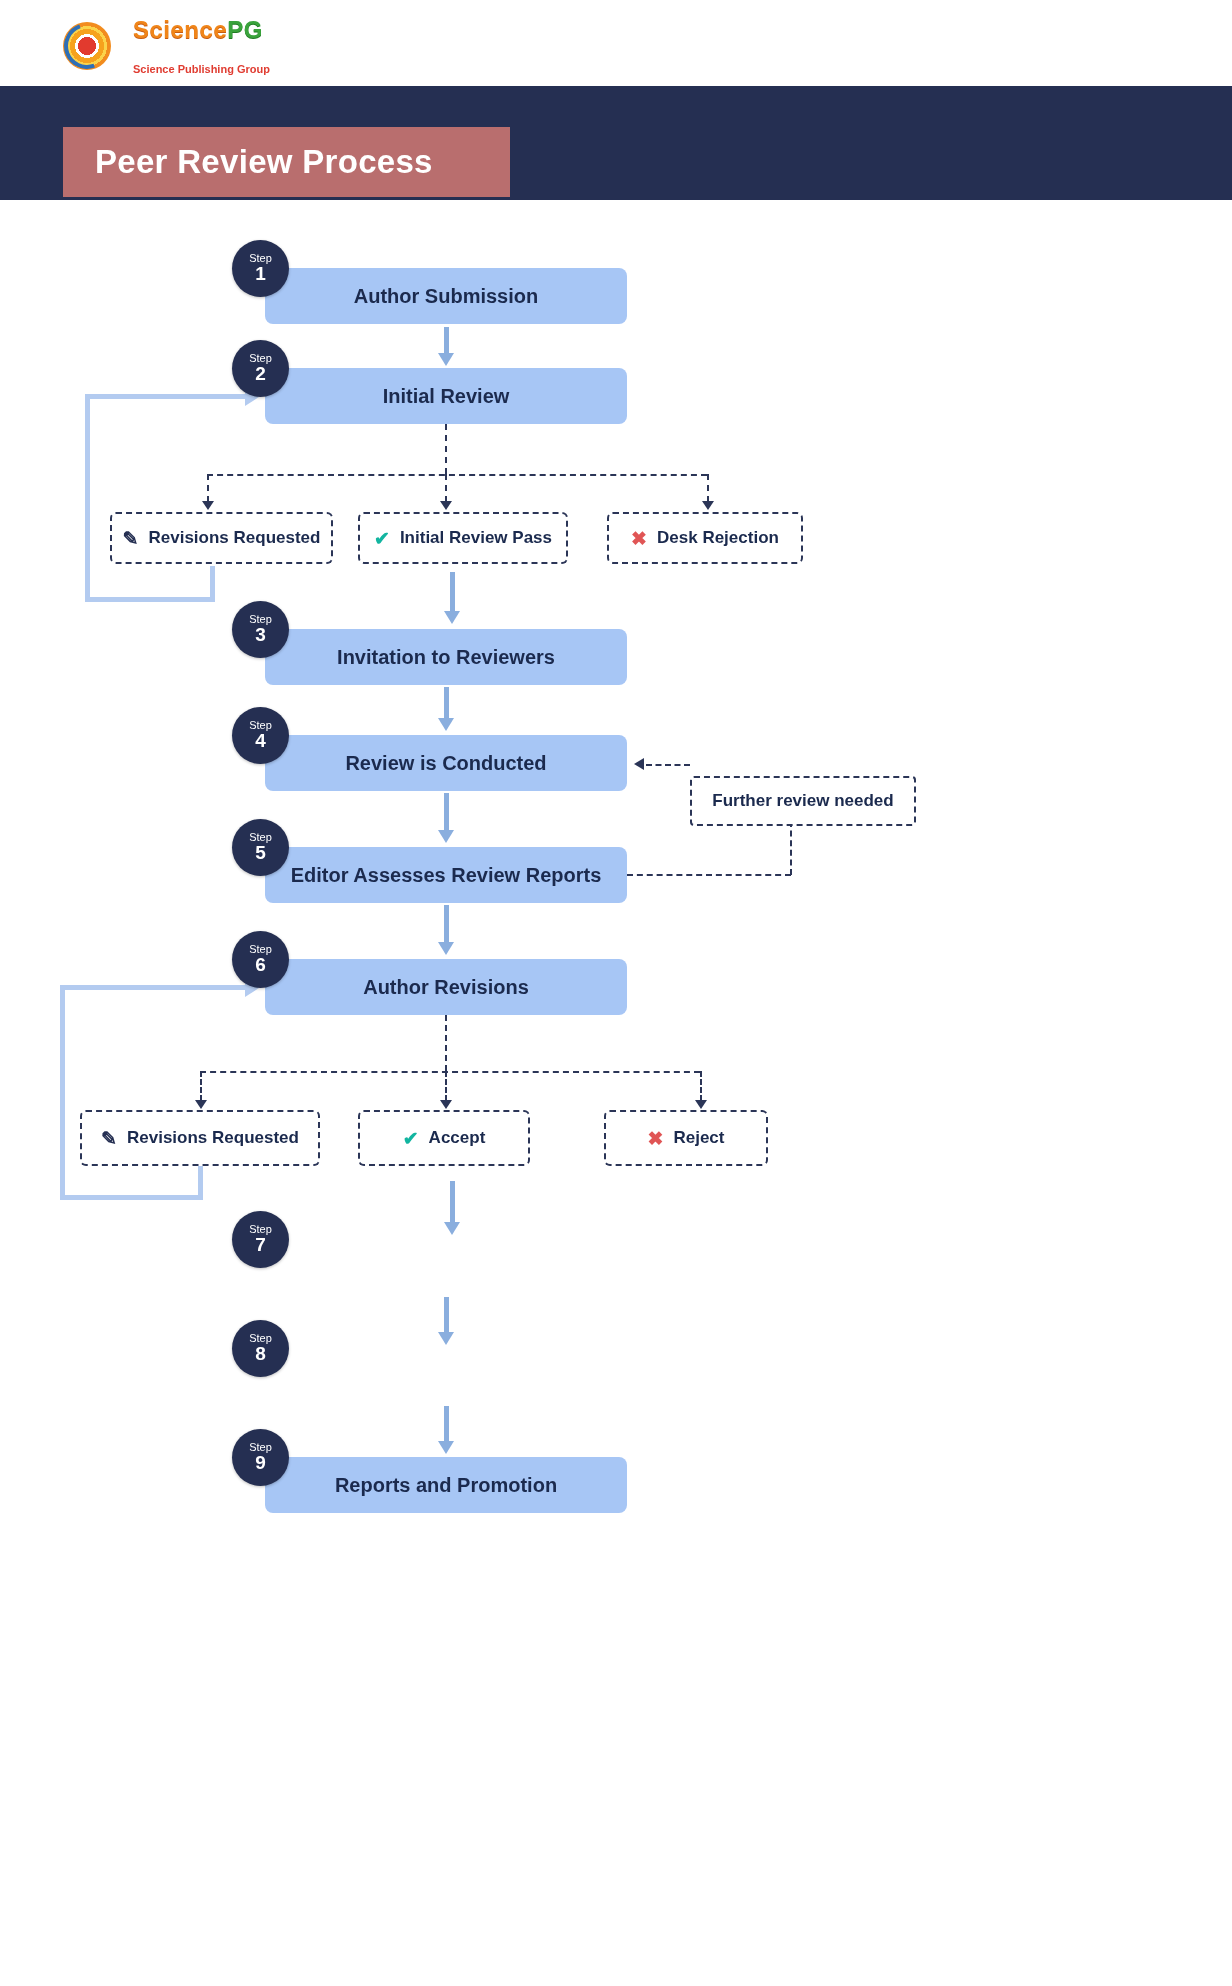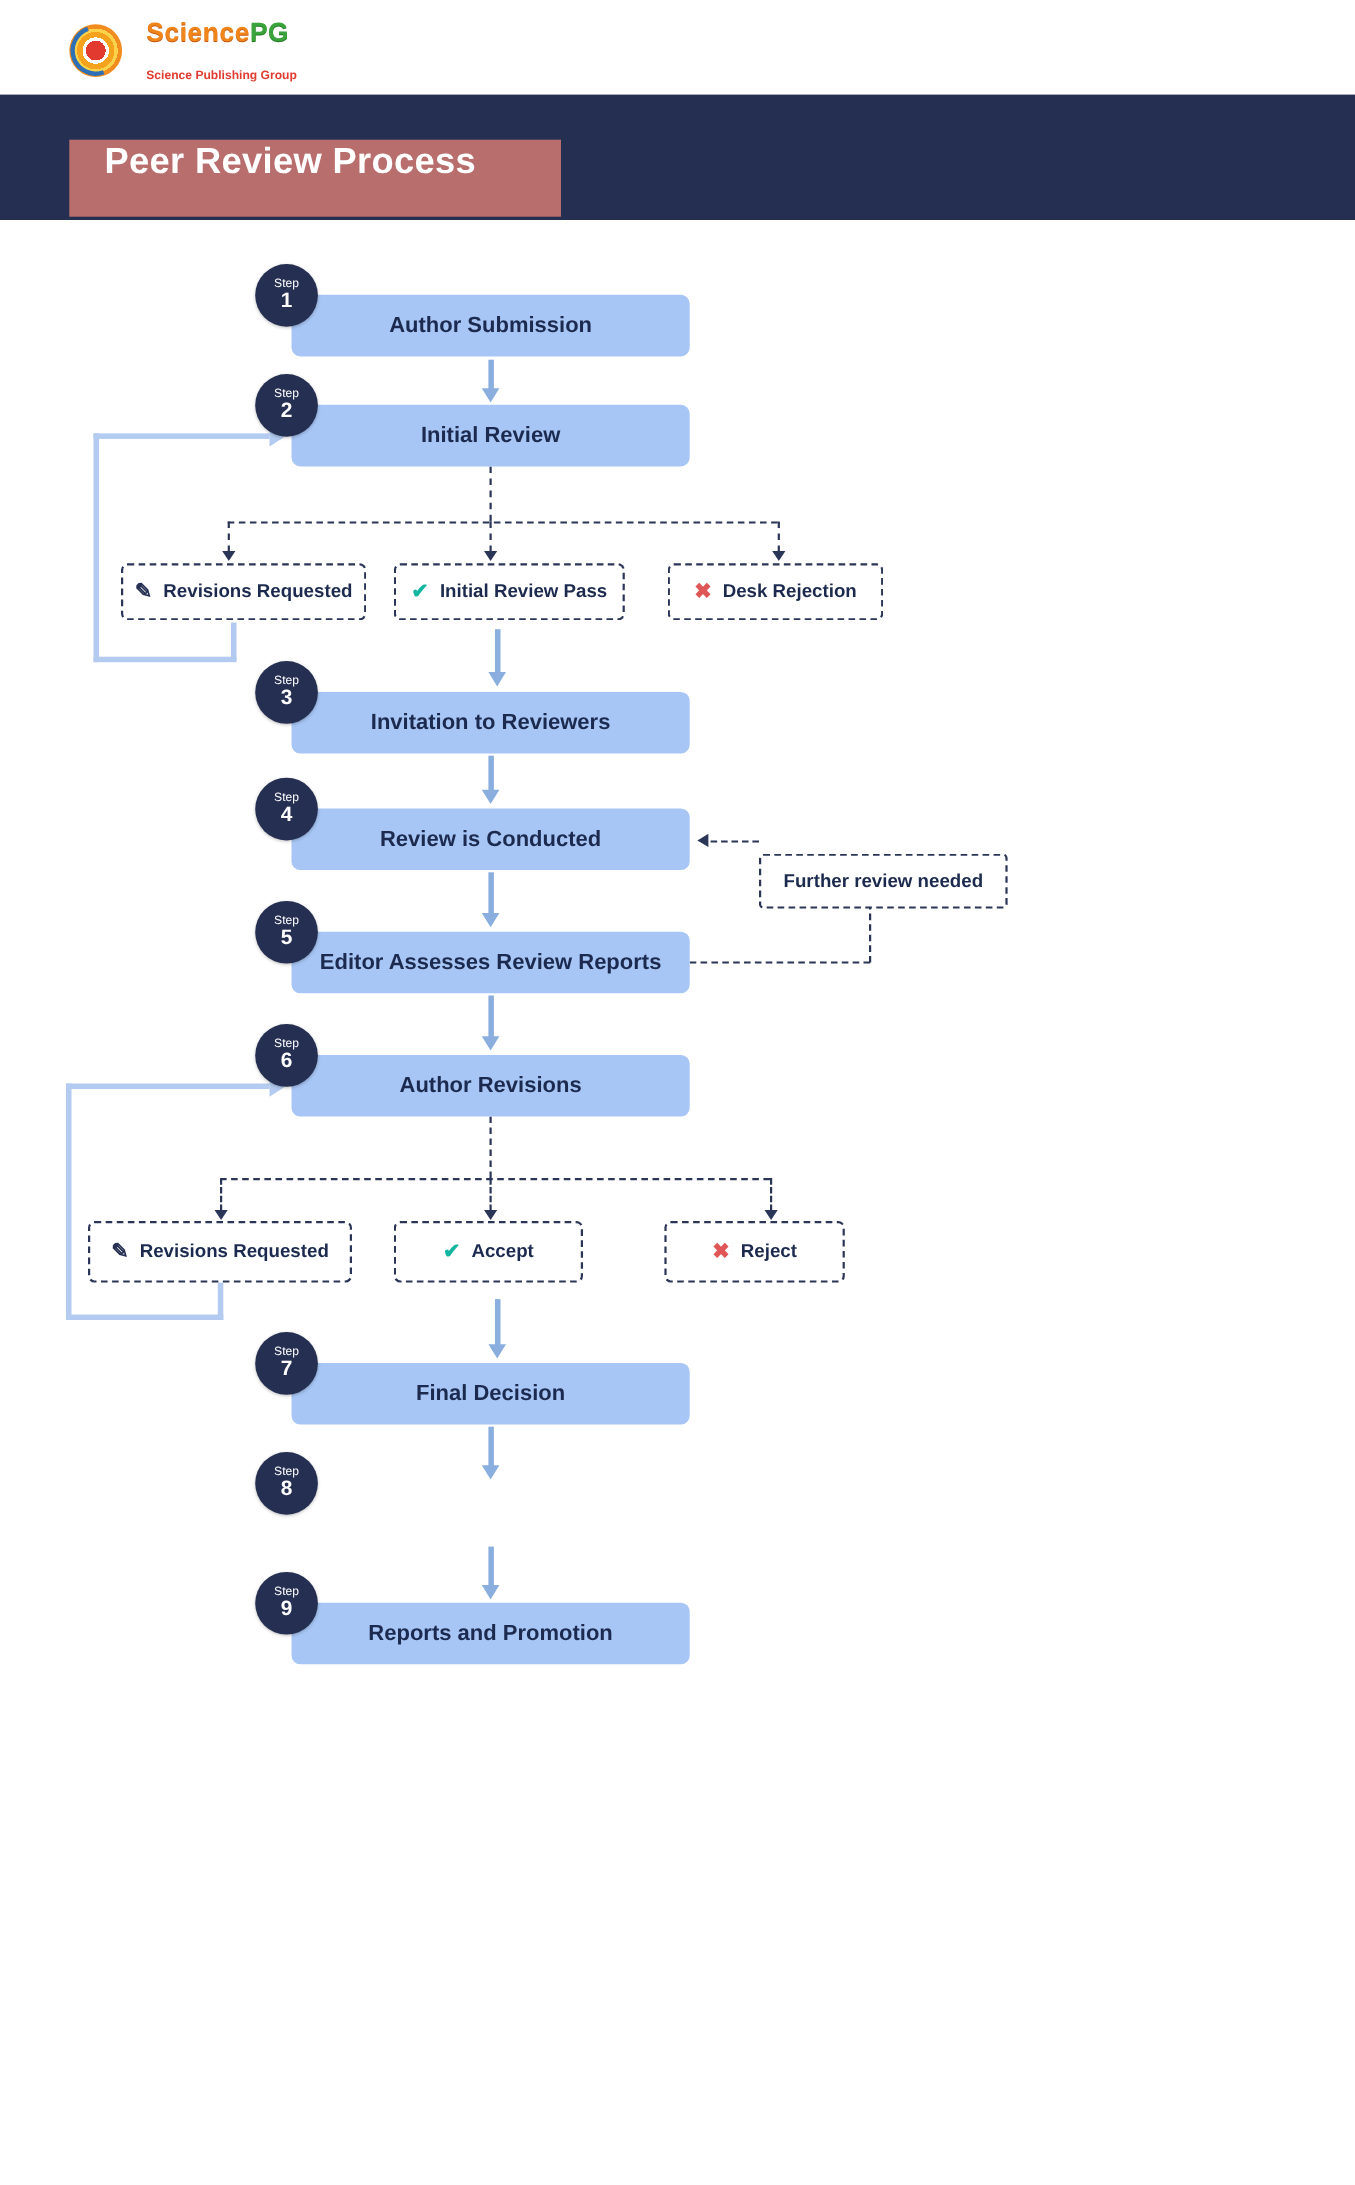--- a/index.html
+++ b/index.html
@@ -13,21 +13,21 @@
   .logo-mark::after{content:"";position:absolute;inset:1px;border-radius:50%;
     border:4px solid transparent;border-left-color:#2f6fb5;border-bottom-color:#2f6fb5;transform:rotate(25deg);}
   .logo-text-wrap{display:flex;flex-direction:column;line-height:1.15;}
   .logo-name{font-size:24px;font-weight:bold;letter-spacing:.5px;}
   .logo-name .p1{color:#f08519;text-shadow:0 1px 0 #c65a11;}
   .logo-name .p2{color:#3aa33c;text-shadow:0 1px 0 #1f7a21;}
   .logo-tagline{font-size:11px;font-weight:bold;color:#e03c31;margin-top:19px;}
 
   .band{position:absolute;left:0;top:86px;width:1232px;height:114px;background:#252f52;}
   .title-box{position:absolute;left:63px;top:127px;width:447px;height:70px;background:#b96e6e;
-    display:flex;align-items:flex-start;padding-left:32px;box-sizing:border-box;}
+    display:flex;align-items:center;padding-left:32px;box-sizing:border-box;}
   .title-box h1{margin:0;color:#ffffff;font-size:33px;font-weight:bold;letter-spacing:.3px;}
 
   
   .bar{position:absolute;left:265px;width:362px;height:56px;background:#a7c6f5;border-radius:8px;
     display:flex;align-items:center;justify-content:center;font-weight:bold;font-size:20px;color:#1b2a4e;z-index:3;}
   .step-circle{position:absolute;left:232px;width:57px;height:57px;border-radius:50%;background:#252f52;color:#fff;
     display:flex;flex-direction:column;align-items:center;justify-content:center;z-index:4;box-shadow:0 1px 3px rgba(0,0,0,.25);}
   .step-circle .s{font-size:11px;line-height:1.1;}
   .step-circle .n{font-size:19px;font-weight:bold;line-height:1.1;}
 
@@ -187,21 +187,20 @@
   <div class="loop-seg" style="left:60px;top:985px;width:5px;height:215px;"></div>
   <div class="loop-seg" style="left:60px;top:985px;width:185px;height:5px;"></div>
   <div class="loop-head-right" style="left:245px;top:979px;"></div>
 
   <div class="v-arrow" style="left:450px;top:1181px;height:42px;"></div>
 
   <div class="step-circle" style="top:1211px;">
     <span class="s">Step</span>
     <span class="n">7</span>
   </div>
-  <div class="bar" style="top:1239px;">Final Decision</div>
   <div class="v-arrow" style="left:444px;top:1297px;height:36px;"></div>
 
   <div class="step-circle" style="top:1320px;">
     <span class="s">Step</span>
     <span class="n">8</span>
   </div>
   <div class="v-arrow" style="left:444px;top:1406px;height:36px;"></div>
 
   <div class="step-circle" style="top:1429px;">
     <span class="s">Step</span>

